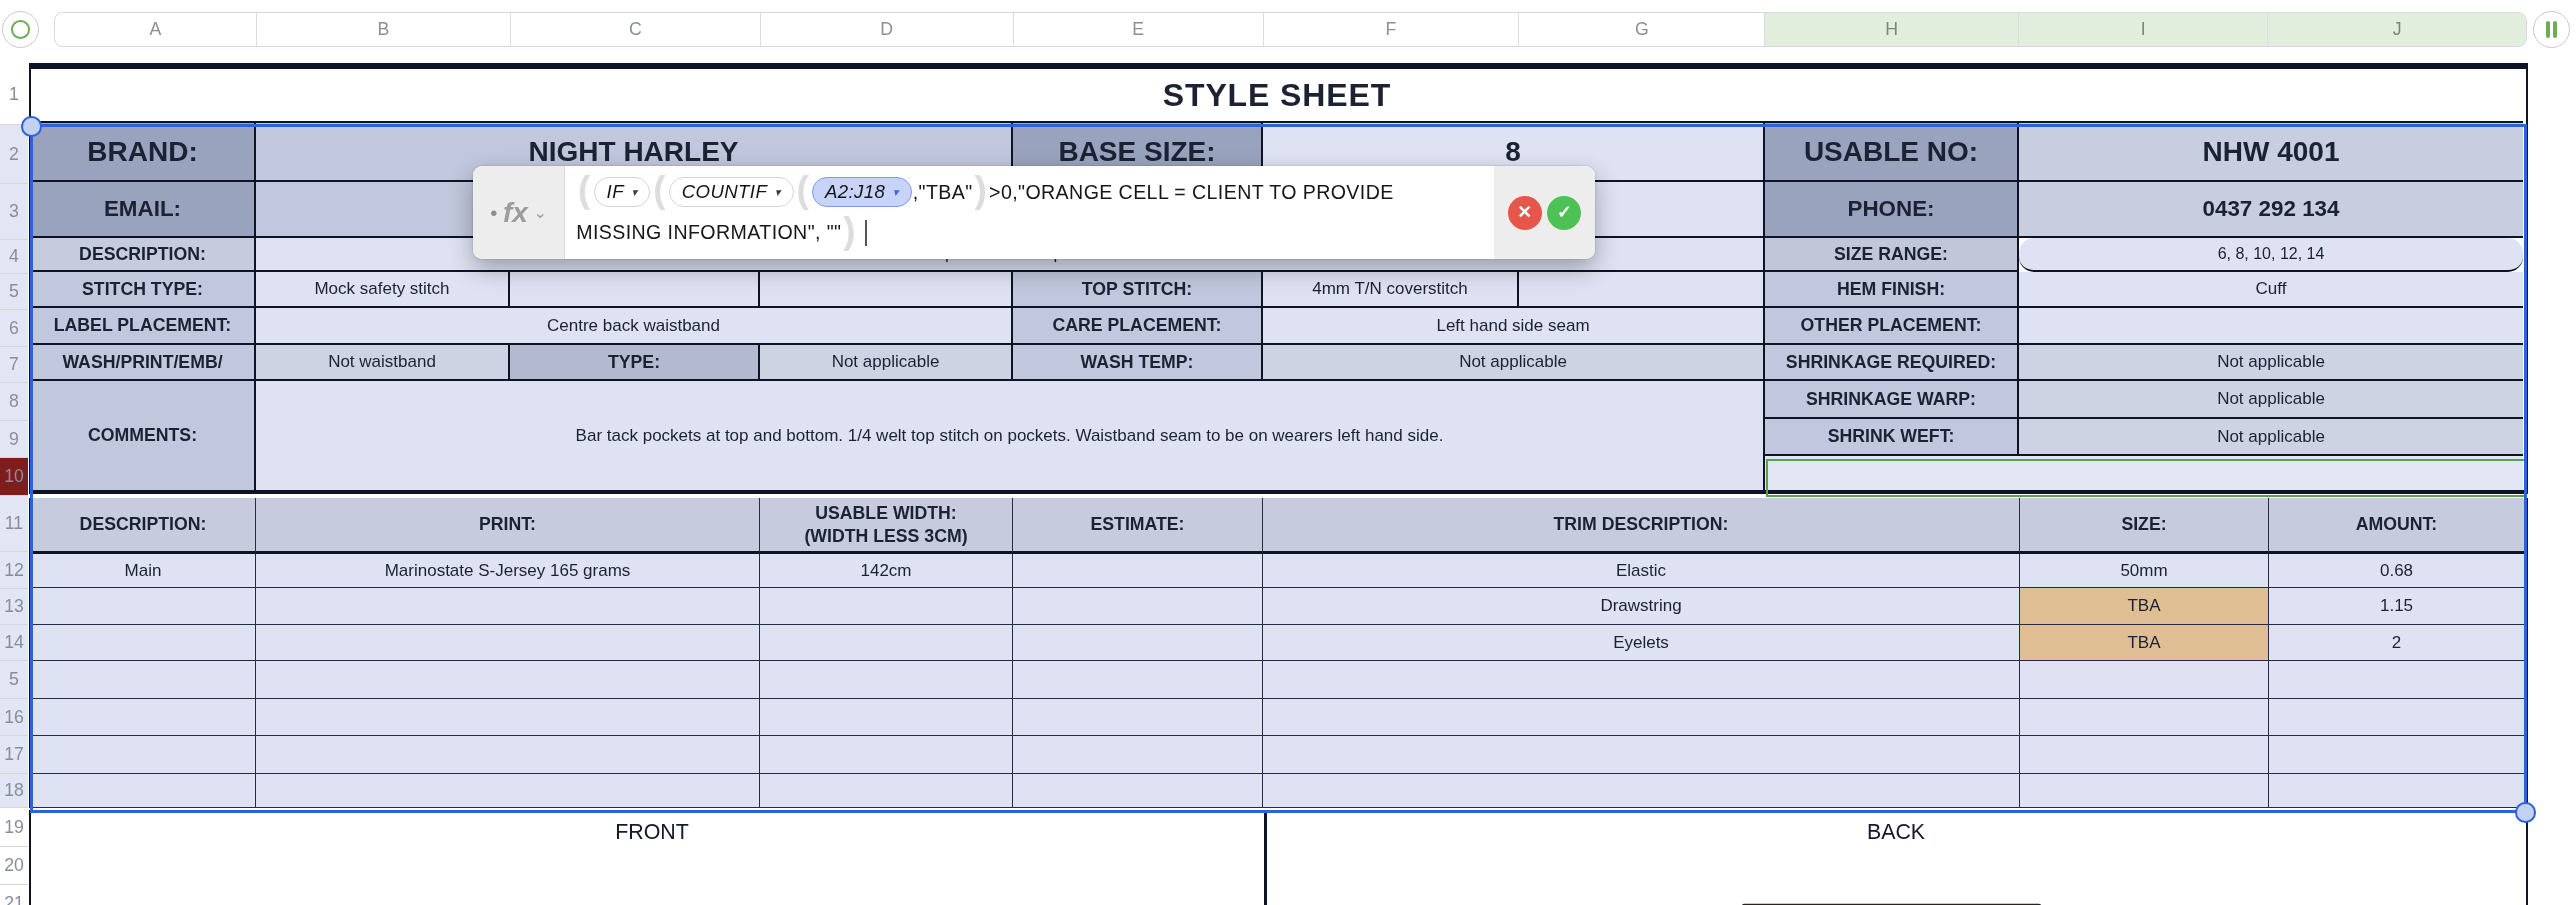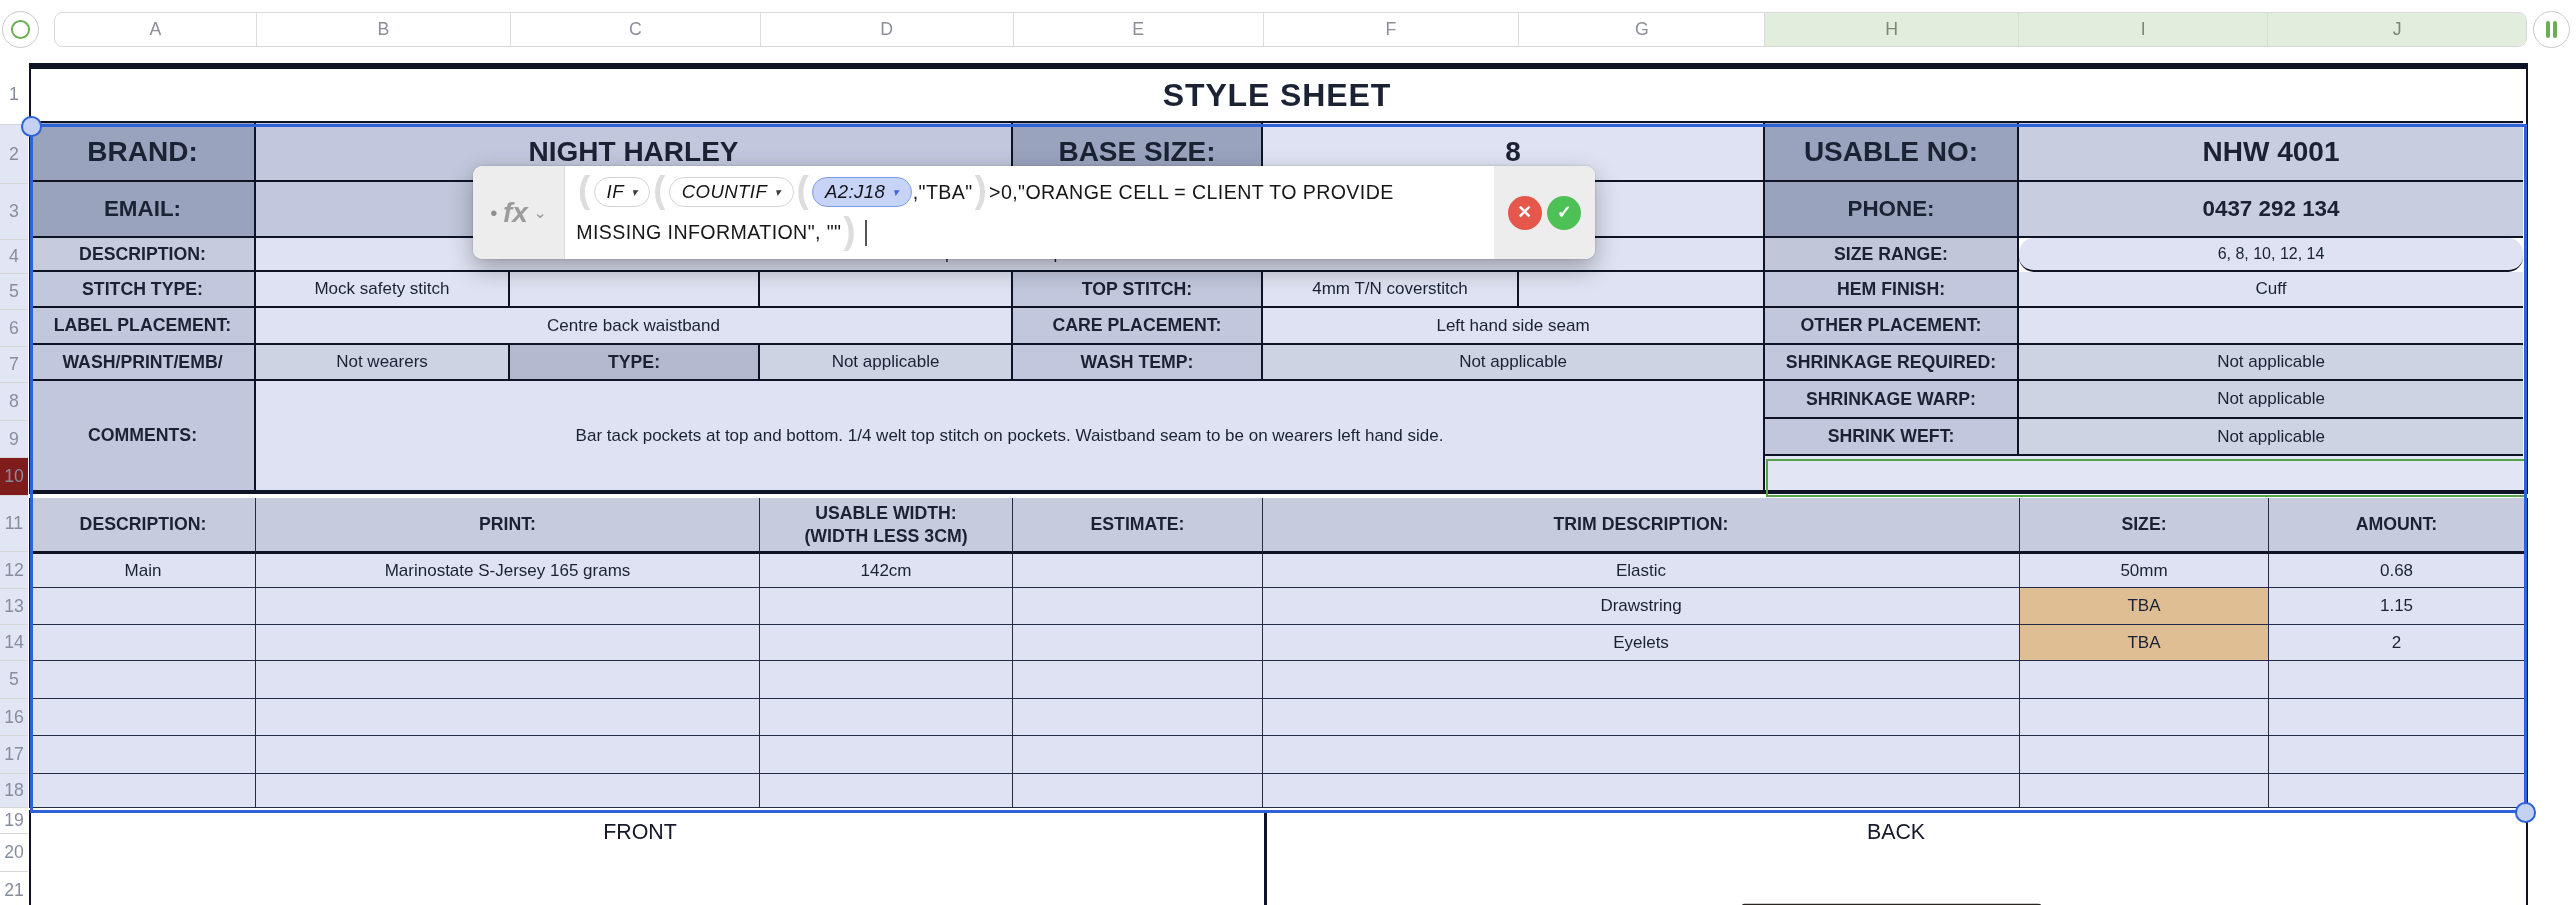--- a/index.html
+++ b/index.html
@@ -182,21 +182,21 @@
   <div class="gut tb" style="height:37px">9</div>
   <div class="gut tg" style="height:38px">10</div>
   <div class="gut tb" style="height:56px">11</div>
   <div class="gut tb" style="height:37px">12</div>
   <div class="gut tb" style="height:36px">13</div>
   <div class="gut tb" style="height:36px">14</div>
   <div class="gut tb" style="height:38px">5</div>
   <div class="gut tb" style="height:37px">16</div>
   <div class="gut tb" style="height:38px">17</div>
   <div class="gut tb" style="height:34px">18</div>
-  <div class="gut" style="height:26px">19</div>
+  <div class="gut" style="height:39px">19</div>
   <div class="gut" style="height:38px">20</div>
   <div class="gut" style="height:37px">21</div>
 </div>
 
 <div class="t1">
   <div class="c nr bgw b fs34" style="grid-area:1/1/2/11">STYLE SHEET</div>
 
   <div class="c bgd b fs30" style="grid-area:2/1/3/2">BRAND:</div>
   <div class="c bgm b fs30" style="grid-area:2/2/3/5">NIGHT HARLEY</div>
   <div class="c bgd b fs30" style="grid-area:2/5/3/6">BASE SIZE:</div>
@@ -227,21 +227,21 @@
   <div class="c nr bgl" style="grid-area:5/9/6/11">Cuff</div>
 
   <div class="c bgm b fs19" style="grid-area:6/1/7/2">LABEL PLACEMENT:</div>
   <div class="c bgl" style="grid-area:6/2/7/5">Centre back waistband</div>
   <div class="c bgm b fs19" style="grid-area:6/5/7/6">CARE PLACEMENT:</div>
   <div class="c bgl" style="grid-area:6/6/7/8">Left hand side seam</div>
   <div class="c bgm b fs19" style="grid-area:6/8/7/9">OTHER PLACEMENT:</div>
   <div class="c nr bgl" style="grid-area:6/9/7/11"></div>
 
   <div class="c bgm b fs19" style="grid-area:7/1/8/2">WASH/PRINT/EMB/</div>
-  <div class="c bgg" style="grid-area:7/2/8/3">Not wearers</div>
+  <div class="c bgg" style="grid-area:7/2/8/3">Not waistband</div>
   <div class="c bgd2 b fs19" style="grid-area:7/3/8/4">TYPE:</div>
   <div class="c bgg" style="grid-area:7/4/8/5">Not applicable</div>
   <div class="c bgm b fs19" style="grid-area:7/5/8/6">WASH TEMP:</div>
   <div class="c bgg" style="grid-area:7/6/8/8">Not applicable</div>
   <div class="c bgm b fs19" style="grid-area:7/8/8/9">SHRINKAGE REQUIRED:</div>
   <div class="c nr bgg" style="grid-area:7/9/8/11">Not applicable</div>
 
   <div class="c nb bgm b fs19" style="grid-area:8/1/11/2">COMMENTS:</div>
   <div class="c nb bgl wrap" style="grid-area:8/2/11/8">Bar tack pockets at top and bottom.  1/4 welt top stitch on pockets.  Waistband seam to be on wearers left hand side.</div>
   <div class="c bgm b fs19" style="grid-area:8/8/9/9">SHRINKAGE WARP:</div>
@@ -315,21 +315,21 @@
   <div class="d" style="grid-area:8/2"></div>
   <div class="d" style="grid-area:8/3"></div>
   <div class="d" style="grid-area:8/4"></div>
   <div class="d" style="grid-area:8/5"></div>
   <div class="d" style="grid-area:8/6"></div>
   <div class="d nr" style="grid-area:8/7"></div>
 </div>
 
 <div class="footer"></div>
 <div class="vdivider"></div>
-<div class="flabel" style="left:24px;width:1232px;">FRONT</div>
+<div class="flabel" style="left:36px;width:1232px;">FRONT</div>
 <div class="flabel" style="left:1267px;width:1258px;">BACK</div>
 
 <svg class="sketch" style="left:477px;top:888px;" width="313" height="84" viewBox="0 0 336 90">
   <path d="M8,46 C88,26 248,26 328,46 L300,90 L36,90 Z" fill="#EAE7E3" stroke="#2A2420" stroke-width="6" stroke-linejoin="round"></path>
   <path d="M40,58 q8,-14 14,0 q8,12 14,-2 q6,-12 14,2 q8,10 16,-4 q8,-10 14,4 q8,10 16,-2 q6,-12 14,2 q8,10 16,-4 q8,-10 14,4 q8,10 16,-2 q6,-12 14,2 q8,10 16,-4 q8,-10 14,4 q8,10 16,-2 q6,-10 14,2 q8,10 16,-4" fill="none" stroke="#B5B0A9" stroke-width="2.5"></path>
 </svg>
 <svg class="sketch" style="left:1735px;top:897px;" width="313" height="75" viewBox="0 0 336 80">
   <path d="M10,10 L326,10 L318,70 L18,70 Z" fill="#EAE7E3" stroke="#2A2420" stroke-width="6" stroke-linejoin="round"></path>
   <g stroke="#8F8A84" stroke-width="2">
     <line x1="40" y1="14" x2="38" y2="40"></line>

